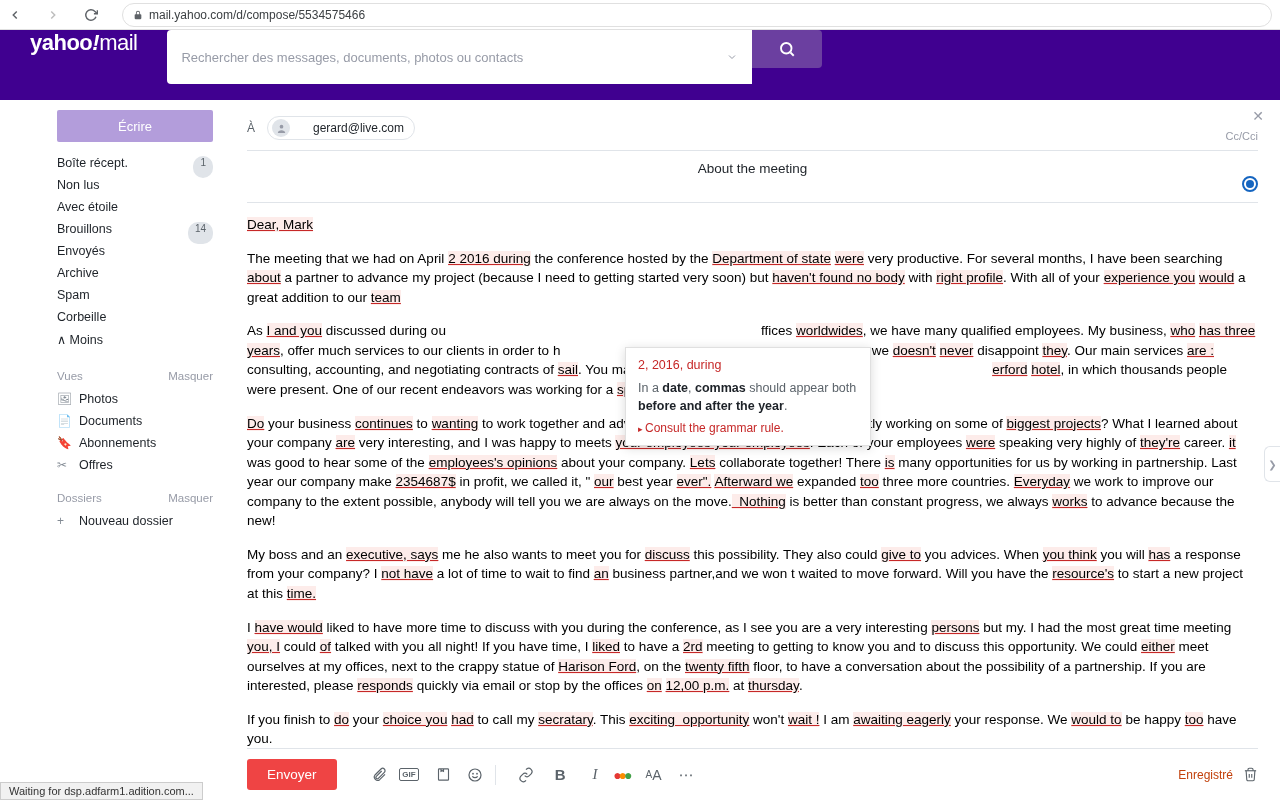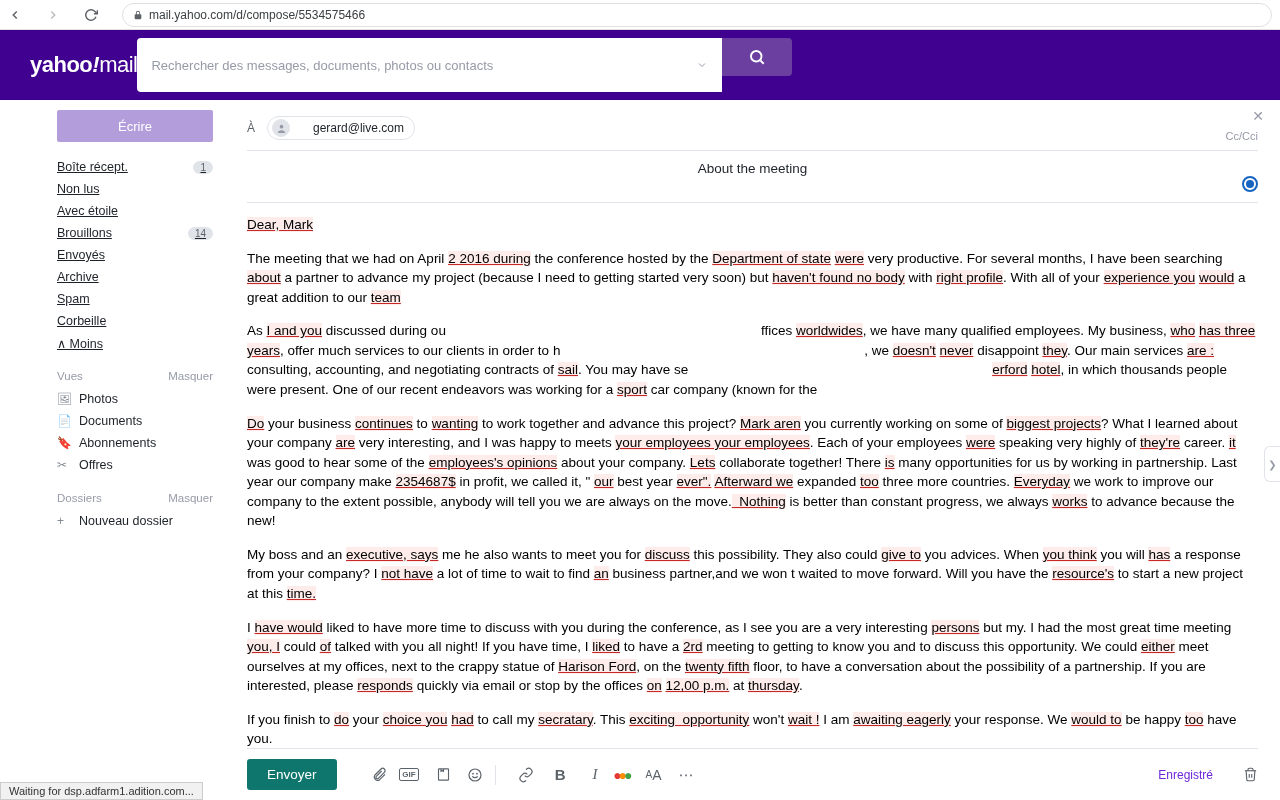--- a/index.html
+++ b/index.html
@@ -6,32 +6,32 @@
 body { width:1280px; height:800px; overflow:hidden; background:#fff; font-size:13px; color:#1d2228; }
 
 
 .chrome { height:30px; background:#fff; border-bottom:1px solid #e0e0e0; display:flex; align-items:center; padding:0 8px; gap:24px; }
 .chrome .nav-btn { width:14px; height:14px; display:flex; align-items:center; justify-content:center; color:#5f6368; }
 .chrome .nav-btn.disabled { color:#bdbdbd; }
 .chrome .url-bar { flex:1; display:flex; align-items:center; gap:6px; border:1px solid #e0e0e0; border-radius:14px; height:24px; padding:0 10px; font-size:12px; color:#3c4043; }
 .chrome .lock { font-size:10px; }
 
 
-.header { height:70px; background:#400090; display:flex; align-items:center; padding:0 28px 0 30px; }
+.header { height:70px; background:#400090; display:flex; padding:0 28px 0 30px; gap:30px; }
 .logo { color:#fff; font-size:22px; font-weight:bold; letter-spacing:-0.5px; }
 .logo .excl { font-style:italic; font-weight:900; }
 .search-wrap { display:flex; }
 .search { width:585px; height:54px; background:#fff; border-radius:4px 0 0 4px; display:flex; align-items:center; padding:0 14px; color:#979ba7; font-size:13px; justify-content:space-between; }
 .search-btn { width:70px; height:38px; background:#6b3fa0; border-radius:0 4px 4px 0; display:flex; align-items:center; justify-content:center; }
 
 
 .main { display:flex; height:calc(800px - 100px);padding-left:45px; }
 .sidebar { width:180px; padding:10px 12px; background:#fff; display:flex; flex-direction:column; }
 .compose-btn { background:#b39ddb; color:#fff; height:32px; border-radius:2px; display:flex; align-items:center; justify-content:center; font-size:13px; margin-bottom:14px; font-weight:500;}
-.folder { display:flex; justify-content:space-between; align-items:center; height:22px; font-size:12.5px; color:#1d2228; cursor:pointer;text-decoration:underline; }
+.folder { display:flex; justify-content:space-between; height:22px; font-size:12.5px; color:#1d2228; cursor:pointer; }
 .folder .badge { background:#e0e4e9; color:#5b636a; font-size:10px; border-radius:10px; padding:1px 7px; }
 .section-head { display:flex; justify-content:space-between; color:#979ba7; font-size:11.5px; margin-top:16px; margin-bottom:6px; }
 .side-item { display:flex; align-items:center; gap:8px; height:22px; font-size:12.5px; }
 .side-item .ico { width:14px; color:#828a93; font-size:12px;}
 
 .content { flex:1; padding:10px 22px 0 22px; position:relative; display:flex; flex-direction:column; }
 .close-x { position:absolute; top:8px; right:16px; color:#979ba7; font-size:14px; cursor:pointer; font-weight:300;}
 .to-row { display:flex; align-items:center; gap:12px; border-bottom:1px solid #e0e4e9; padding:4px 0 8px 0; }
 .to-label { color:#5b636a; font-size:12px; }
 .chip { display:flex; align-items:center; gap:23px; border:1px solid #e0e4e9; border-radius:14px; padding:2px 10px 2px 4px; font-size:12px; }
@@ -48,24 +48,24 @@
 
 .tooltip { position:absolute; top:247px; left:400px; width:246px; background:#fff; border:1px solid #e0e0e0; box-shadow:0 2px 10px rgba(0,0,0,.15); padding:10px 12px; font-size:12.5px; z-index:10; }
 .tooltip .sug { color:#c62828; margin-bottom:8px; }
 .tooltip .expl { color:#5b636a; line-height:1.4; }
 .tooltip .expl b { color:#1d2228; }
 .tooltip .rule { color:#c62828; margin-top:6px; font-size:12px; }
 .tooltip .rule::before { content:"▸ "; font-size:9px; }
 
 
 .toolbar { border-top:1px solid #e0e4e9; padding:10px 0; display:flex; align-items:center; gap:6px; }
-.send-btn { background:#0f766e; color:#fff; padding:8px 20px; border-radius:3px; font-size:13.5px; font-weight:500; }
+.send-btn { background:#ef4444; color:#fff; padding:8px 20px; border-radius:3px; font-size:13.5px; font-weight:500; }
 .tb-ico { width:26px; height:26px; display:flex; align-items:center; justify-content:flex-end; color:#5b636a; font-size:15px; cursor:pointer; }
 .tb-sep { width:1px; height:20px; background:#e0e4e9; margin:0 6px; }
-.saved { margin-left:auto; color:#6d28d9; font-size:12px; margin-right:24px;}
+.saved { margin-left:auto; color:#c2410c; font-size:12px; margin-right:4px;}
 .trash { color:#5b636a; font-size:15px; cursor:pointer; }
 
 .right-tab { position:absolute; right:0; top:446px; width:16px; height:36px; background:#fff; border:1px solid #e0e4e9; border-right:none; border-radius:6px 0 0 6px; display:flex; align-items:center; justify-content:center; color:#979ba7; font-size:10px;}
 
 .status-bar { position:absolute; bottom:0; left:0; background:#f1f1f1; border:1px solid #ccc; padding:2px 8px; font-size:11px; color:#333; }
 
 svg { display:block; }
 </style>
 </head>
 <body>
@@ -208,20 +208,25 @@
       <p>The meeting that we had on April <span class="ul">2 2016 during</span> the conference hosted by the <span class="ul">Department of state</span> <span class="ul">were</span> very productive. For several months, I have been searching <span class="ul">about</span> a partner to advance my project (because I need to getting started very soon) but <span class="ul">haven't found no body</span> with <span class="ul">right profile</span>. With all of your <span class="ul">experience you</span> <span class="ul">would</span> a great addition to our <span class="ul">team</span></p>
       <p>As <span class="ul">I and you</span> discussed during ou&nbsp;&nbsp;&nbsp;&nbsp;&nbsp;&nbsp;&nbsp;&nbsp;&nbsp;&nbsp;&nbsp;&nbsp;&nbsp;&nbsp;&nbsp;&nbsp;&nbsp;&nbsp;&nbsp;&nbsp;&nbsp;&nbsp;&nbsp;&nbsp;&nbsp;&nbsp;&nbsp;&nbsp;&nbsp;&nbsp;&nbsp;&nbsp;&nbsp;&nbsp;&nbsp;&nbsp;&nbsp;&nbsp;&nbsp;&nbsp;&nbsp;&nbsp;&nbsp;&nbsp;&nbsp;&nbsp;&nbsp;&nbsp;&nbsp;&nbsp;&nbsp;&nbsp;&nbsp;&nbsp;&nbsp;&nbsp;&nbsp;&nbsp;&nbsp;&nbsp;&nbsp;&nbsp;&nbsp;&nbsp;&nbsp;&nbsp;&nbsp;&nbsp;&nbsp;&nbsp;&nbsp;&nbsp;&nbsp;&nbsp;&nbsp;&nbsp;&nbsp;&nbsp;&nbsp;&nbsp;&nbsp;&nbsp;&nbsp;&nbsp;ffices <span class="ul">worldwides</span>, we have many qualified employees. My business, <span class="ul">who</span> <span class="ul">has three years</span>, offer much services to our clients in order to h&nbsp;&nbsp;&nbsp;&nbsp;&nbsp;&nbsp;&nbsp;&nbsp;&nbsp;&nbsp;&nbsp;&nbsp;&nbsp;&nbsp;&nbsp;&nbsp;&nbsp;&nbsp;&nbsp;&nbsp;&nbsp;&nbsp;&nbsp;&nbsp;&nbsp;&nbsp;&nbsp;&nbsp;&nbsp;&nbsp;&nbsp;&nbsp;&nbsp;&nbsp;&nbsp;&nbsp;&nbsp;&nbsp;&nbsp;&nbsp;&nbsp;&nbsp;&nbsp;&nbsp;&nbsp;&nbsp;&nbsp;&nbsp;&nbsp;&nbsp;&nbsp;&nbsp;&nbsp;&nbsp;&nbsp;&nbsp;&nbsp;&nbsp;&nbsp;&nbsp;&nbsp;&nbsp;&nbsp;&nbsp;&nbsp;&nbsp;&nbsp;&nbsp;&nbsp;&nbsp;&nbsp;&nbsp;&nbsp;&nbsp;&nbsp;&nbsp;&nbsp;&nbsp;&nbsp;&nbsp;&nbsp;, we <span class="ul">doesn't</span> <span class="ul">never</span> disappoint <span class="ul">they</span>. Our main services <span class="ul">are :</span> consulting, accounting, and negotiating contracts of <span class="ul">sail</span>. You may have se&nbsp;&nbsp;&nbsp;&nbsp;&nbsp;&nbsp;&nbsp;&nbsp;&nbsp;&nbsp;&nbsp;&nbsp;&nbsp;&nbsp;&nbsp;&nbsp;&nbsp;&nbsp;&nbsp;&nbsp;&nbsp;&nbsp;&nbsp;&nbsp;&nbsp;&nbsp;&nbsp;&nbsp;&nbsp;&nbsp;&nbsp;&nbsp;&nbsp;&nbsp;&nbsp;&nbsp;&nbsp;&nbsp;&nbsp;&nbsp;&nbsp;&nbsp;&nbsp;&nbsp;&nbsp;&nbsp;&nbsp;&nbsp;&nbsp;&nbsp;&nbsp;&nbsp;&nbsp;&nbsp;&nbsp;&nbsp;&nbsp;&nbsp;&nbsp;&nbsp;&nbsp;&nbsp;&nbsp;&nbsp;&nbsp;&nbsp;&nbsp;&nbsp;&nbsp;&nbsp;&nbsp;&nbsp;&nbsp;&nbsp;&nbsp;&nbsp;&nbsp;&nbsp;&nbsp;&nbsp;&nbsp;<span class="ul">erford</span> <span class="ul">hotel</span>, in which thousands people were present. One of our recent endeavors was working for a <span class="ul">sport</span> car company (known for the</p>
       <p><span class="ul">Do</span> your business <span class="ul">continues</span> to <span class="ul">wanting</span> to work together and advance this project? <span class="ul">Mark aren</span> you currently working on some of <span class="ul">biggest projects</span>? What I learned about your company <span class="ul">are</span> very interesting, and I was happy to meets <span class="ul">your employees your employees</span>. Each of your employees <span class="ul">were</span> speaking very highly of <span class="ul">they're</span> career. <span class="ul">it</span> was good to hear some of the <span class="ul">employees's opinions</span> about your company. <span class="ul">Lets</span> collaborate together! There <span class="ul">is</span> many opportunities for us by working in partnership. Last year our company make <span class="ul">2354687$</span> in profit, we called it, " <span class="ul">our</span> best year <span class="ul">ever".</span> <span class="ul">Afterward we</span> expanded <span class="ul">too</span> three more countries. <span class="ul">Everyday</span> we work to improve our company to the extent possible, anybody will tell you we are always on the move.<span class="ul">&nbsp;&nbsp;Nothing</span> is better than constant progress, we always <span class="ul">works</span> to advance because the new!</p>
       <p>My boss and an <span class="ul">executive, says</span> me he also wants to meet you for <span class="ul">discuss</span> this possibility. They also could <span class="ul">give to</span> you advices. When <span class="ul">you think</span> you will <span class="ul">has</span> a response from your company? I <span class="ul">not have</span> a lot of time to wait to find <span class="ul">an</span> business partner,and we won t waited to move forward. Will you have the <span class="ul">resource's</span> to start a new project at this <span class="ul">time.</span></p>
       <p>I <span class="ul">have would</span> liked to have more time to discuss with you during the conference, as I see you are a very interesting <span class="ul">persons</span> but my. I had the most great time meeting <span class="ul">you, I</span> could <span class="ul">of</span> talked with you all night! If you have time, I <span class="ul">liked</span> to have a <span class="ul">2rd</span> meeting to getting to know you and to discuss this opportunity. We could <span class="ul">either</span> meet ourselves at my offices, next to the crappy statue of <span class="ul">Harison Ford</span>, on the <span class="ul">twenty fifth</span> floor, to have a conversation about the possibility of a partnership. If you are interested, please <span class="ul">responds</span> quickly via email or stop by the offices <span class="ul">on</span> <span class="ul">12,00 p.m.</span> at <span class="ul">thursday</span>.</p>
       <p>If you finish to <span class="ul">do</span> your <span class="ul">choice you</span> <span class="ul">had</span> to call my <span class="ul">secratary</span>. This <span class="ul">exciting&nbsp; opportunity</span> won't <span class="ul">wait !</span> I am <span class="ul">awaiting eagerly</span> your response. We <span class="ul">would to</span> be happy <span class="ul">too</span> have you.</p>
       <p>Erin</p>
       <p style="margin-top:20px"><span>Kind </span><span class="ul">Regards</span></p>
     </div>
 
+    <div class="tooltip">
+      <div class="sug">2, 2016, during</div>
+      <div class="expl">In a <b>date</b>, <b>commas</b> should appear both <b>before and after the year</b>.</div>
+      <div class="rule">Consult the grammar rule.</div>
+    </div>
 
     <div class="toolbar">
       <div class="send-btn">Envoyer</div>
       <div style="width:12px"></div>
       <div class="tb-ico">
           <svg width="16" height="16" viewBox="0 0 24 24" fill="none" stroke="currentColor" stroke-width="1.8">
             <path d="M21 11l-8 8a5 5 0 01-7-7l9-9a3.5 3.5 0 015 5l-9 9a2 2 0 01-3-3l8-8"></path>
           </svg>
         </div>
       <div class="tb-ico">

